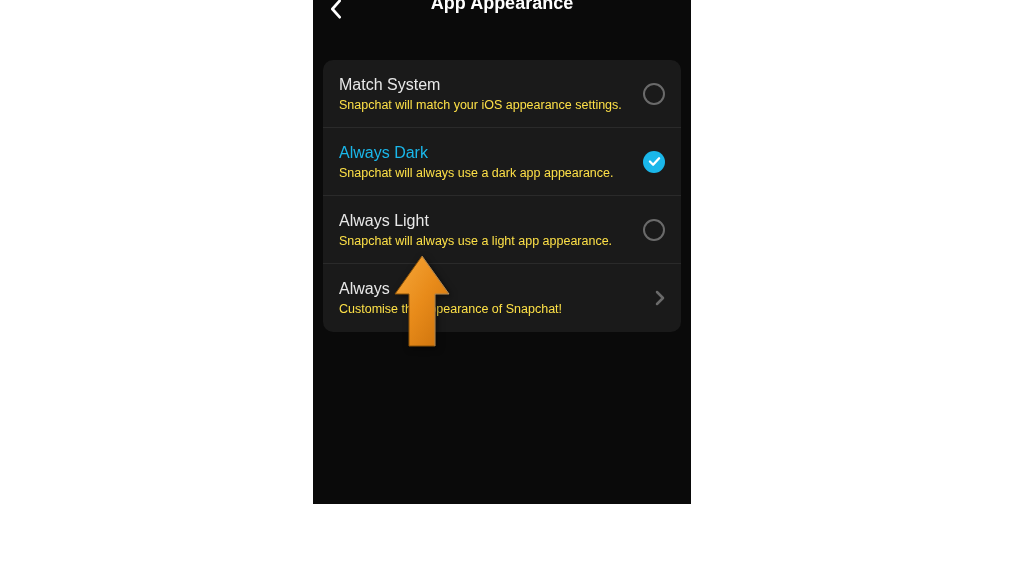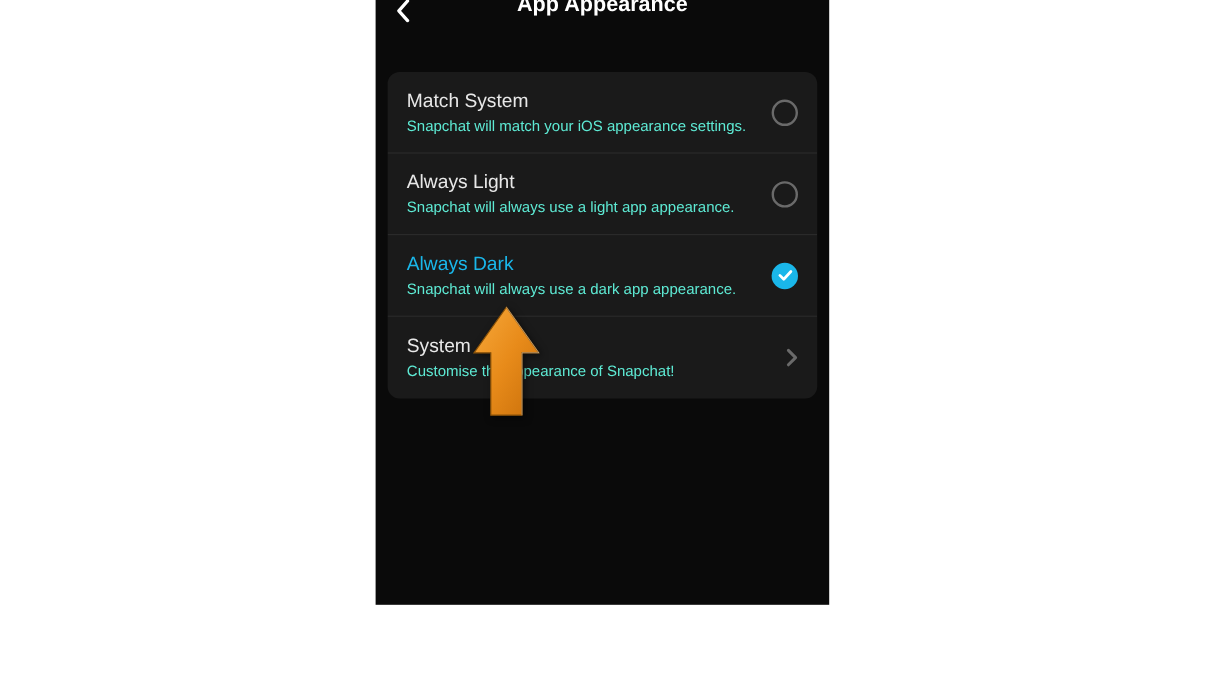--- a/index.html
+++ b/index.html
@@ -80,21 +80,21 @@
       color: #e8e8e8;
       font-size: 16px;
       font-weight: 400;
       margin-bottom: 4px;
     }
     .option-title.selected {
       color: #1ab7ea;
       font-weight: 500;
     }
     .option-subtitle {
-      color: #5eead4;
+      color: #fde047;
       font-size: 12.5px;
       font-weight: 400;
     }
     .radio-empty {
       width: 22px;
       height: 22px;
       border-radius: 50%;
       border: 2px solid #6a6a6a;
       flex-shrink: 0;
     }
@@ -145,41 +145,41 @@
     <div class="option-row">
       <div class="option-text">
         <div class="option-title">Match System</div>
         <div class="option-subtitle">Snapchat will match your iOS appearance settings.</div>
       </div>
       <div class="radio-empty"></div>
     </div>
 
     <div class="option-row">
       <div class="option-text">
-        <div class="option-title">Always Light</div>
-        <div class="option-subtitle">Snapchat will always use a light app appearance.</div>
-      </div>
-      <div class="radio-empty"></div>
-    </div>
-
-    <div class="option-row">
-      <div class="option-text">
         <div class="option-title selected">Always Dark</div>
         <div class="option-subtitle">Snapchat will always use a dark app appearance.</div>
       </div>
       <div class="radio-checked">
         <svg viewBox="0 0 14 12">
           <path d="M2 6 L5.5 9.5 L12 2.5" stroke="#ffffff" stroke-width="2.5" fill="none" stroke-linecap="round" stroke-linejoin="round"></path>
         </svg>
       </div>
     </div>
 
     <div class="option-row">
       <div class="option-text">
-        <div class="option-title">System</div>
+        <div class="option-title">Always Light</div>
+        <div class="option-subtitle">Snapchat will always use a light app appearance.</div>
+      </div>
+      <div class="radio-empty"></div>
+    </div>
+
+    <div class="option-row">
+      <div class="option-text">
+        <div class="option-title">Always</div>
         <div class="option-subtitle">Customise the appearance of Snapchat!</div>
       </div>
       <svg class="chevron-right" viewBox="0 0 10 16">
         <path d="M2 2 L8 8 L2 14" stroke="#6a6a6a" stroke-width="2.5" fill="none" stroke-linecap="round" stroke-linejoin="round"></path>
       </svg>
     </div>
 
   </div>
 
   <svg class="arrow-overlay" viewBox="0 0 62 96">

